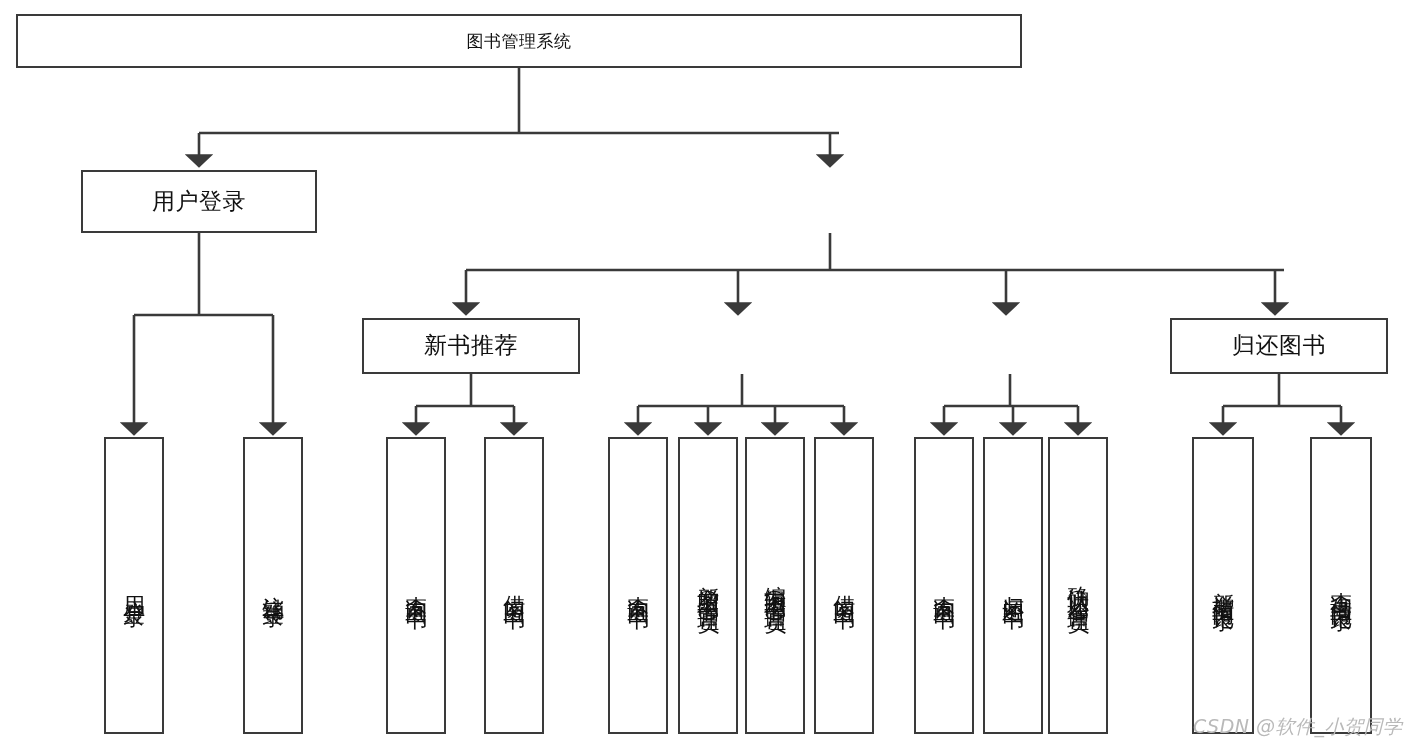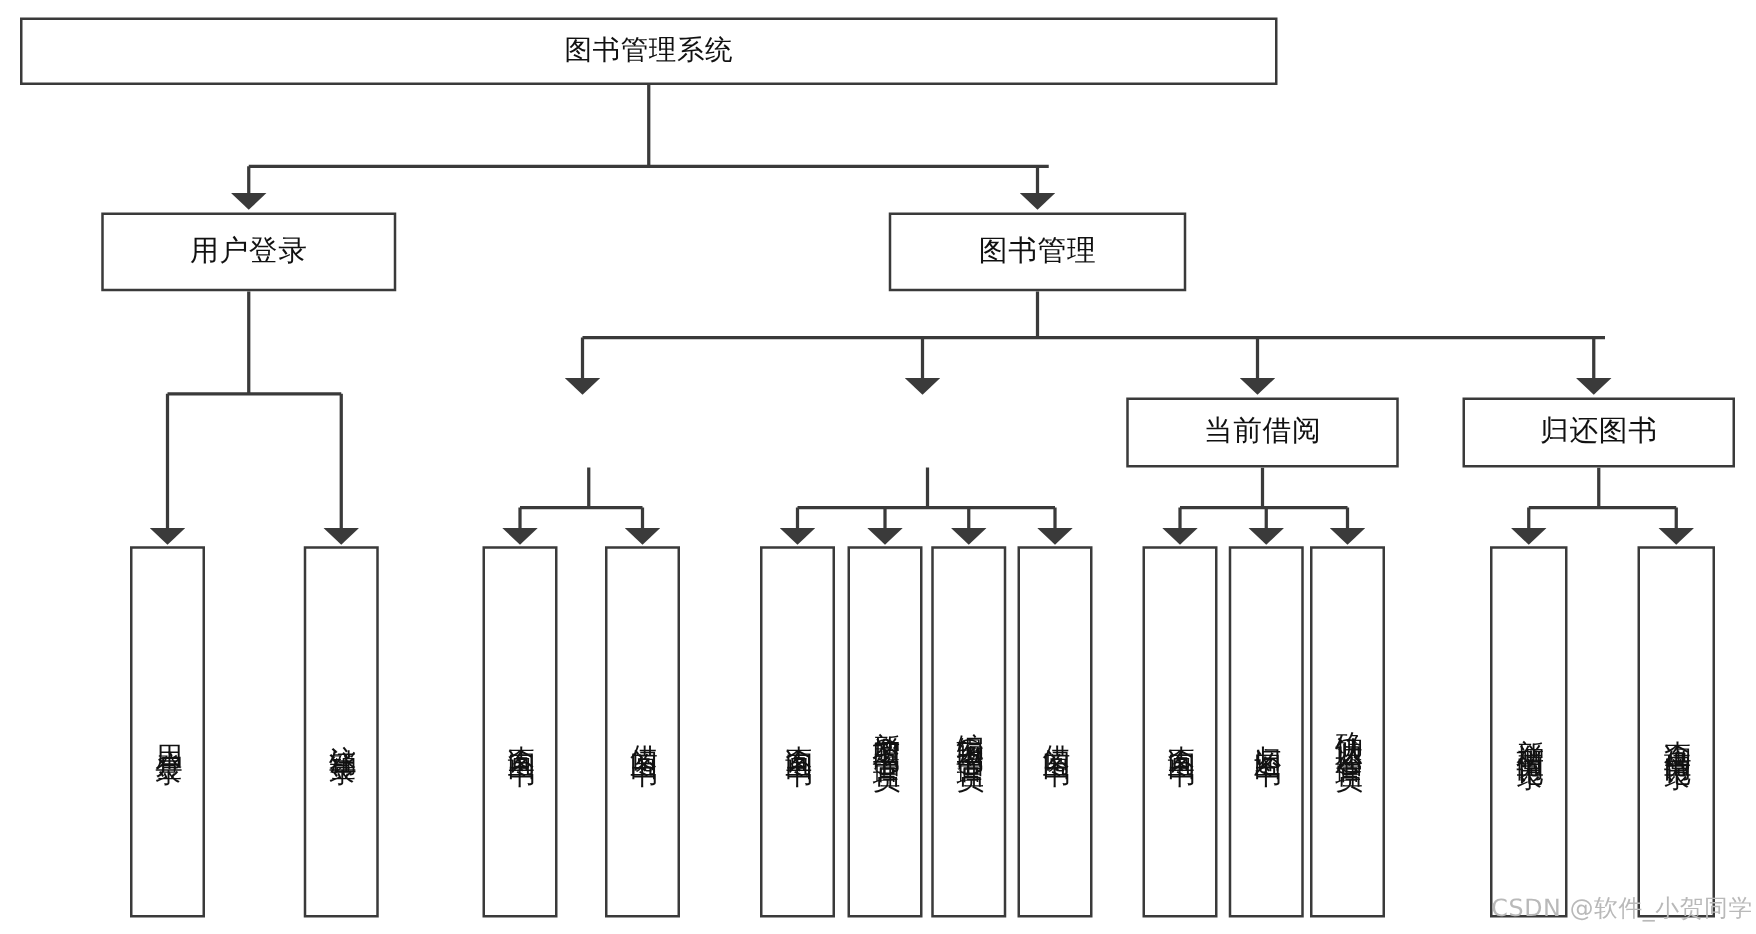--- a/index.html
+++ b/index.html
@@ -43,21 +43,21 @@
     color: #111111;
   }
   
   .node.horiz .label {
     writing-mode: horizontal-tb;
     font-size: 23px;
     letter-spacing: 0.5px;
     white-space: nowrap;
   }
   .node.root .label {
-    font-size: 22px;
+    font-size: 17px;
   }
   
   .node.vert {
     align-items: center;
     justify-content: center;
     padding: 4px 0;
   }
   .node.vert .label {
     writing-mode: vertical-rl;
     text-orientation: upright;
@@ -130,26 +130,23 @@
     </g>
   </svg>
 
   <div class="node horiz root" id="node-root" style="left: 16px; top: 14px; width: 1006px; height: 54px;">
     <span class="label">图书管理系统</span>
   </div>
 
   <div class="node horiz" id="node-l2-0" style="left: 81px; top: 170px; width: 236px; height: 63px;">
     <span class="label">用户登录</span>
   </div>
-  <div class="node horiz" id="node-l2-1" style="left: 711px; top: 170px; width: 238px; height: 63px;">
-    <span class="label">图书管理</span>
-  </div>
 
-  <div class="node horiz" id="node-l3-2" style="left: 901px; top: 318px; width: 218px; height: 56px;">
-    <span class="label">当前借阅</span>
+  <div class="node horiz" id="node-l3-0" style="left: 362px; top: 318px; width: 218px; height: 56px;">
+    <span class="label">新书推荐</span>
   </div>
   <div class="node horiz" id="node-l3-3" style="left: 1170px; top: 318px; width: 218px; height: 56px;">
     <span class="label">归还图书</span>
   </div>
 
   <div class="node vert" id="node-leaf-0" style="left: 104px; top: 437px; width: 60px; height: 297px;">
     <span class="label">用户登录</span>
   </div>
   <div class="node vert" id="node-leaf-1" style="left: 243px; top: 437px; width: 60px; height: 297px;">
     <span class="label">注销登录</span>
@@ -181,15 +178,15 @@
   <div class="node vert" id="node-leaf-10" style="left: 1048px; top: 437px; width: 60px; height: 297px;">
     <span class="label">确认归还（管理员）</span>
   </div>
   <div class="node vert" id="node-leaf-11" style="left: 1192px; top: 437px; width: 62px; height: 297px;">
     <span class="label">新增借阅记录</span>
   </div>
   <div class="node vert" id="node-leaf-12" style="left: 1310px; top: 437px; width: 62px; height: 297px;">
     <span class="label">查询借阅记录</span>
   </div>
 
-  <div class="watermark" id="watermark" style="left: 1193px; top: 714px; color: rgb(185, 185, 185);">CSDN @软件_小贺同学</div>
+  <div class="watermark" id="watermark" style="left: 1193px; top: 714px; color: rgb(185, 185, 185); font-style: italic;">CSDN @软件_小贺同学</div>
 
 </div>
 
 </body></html>

